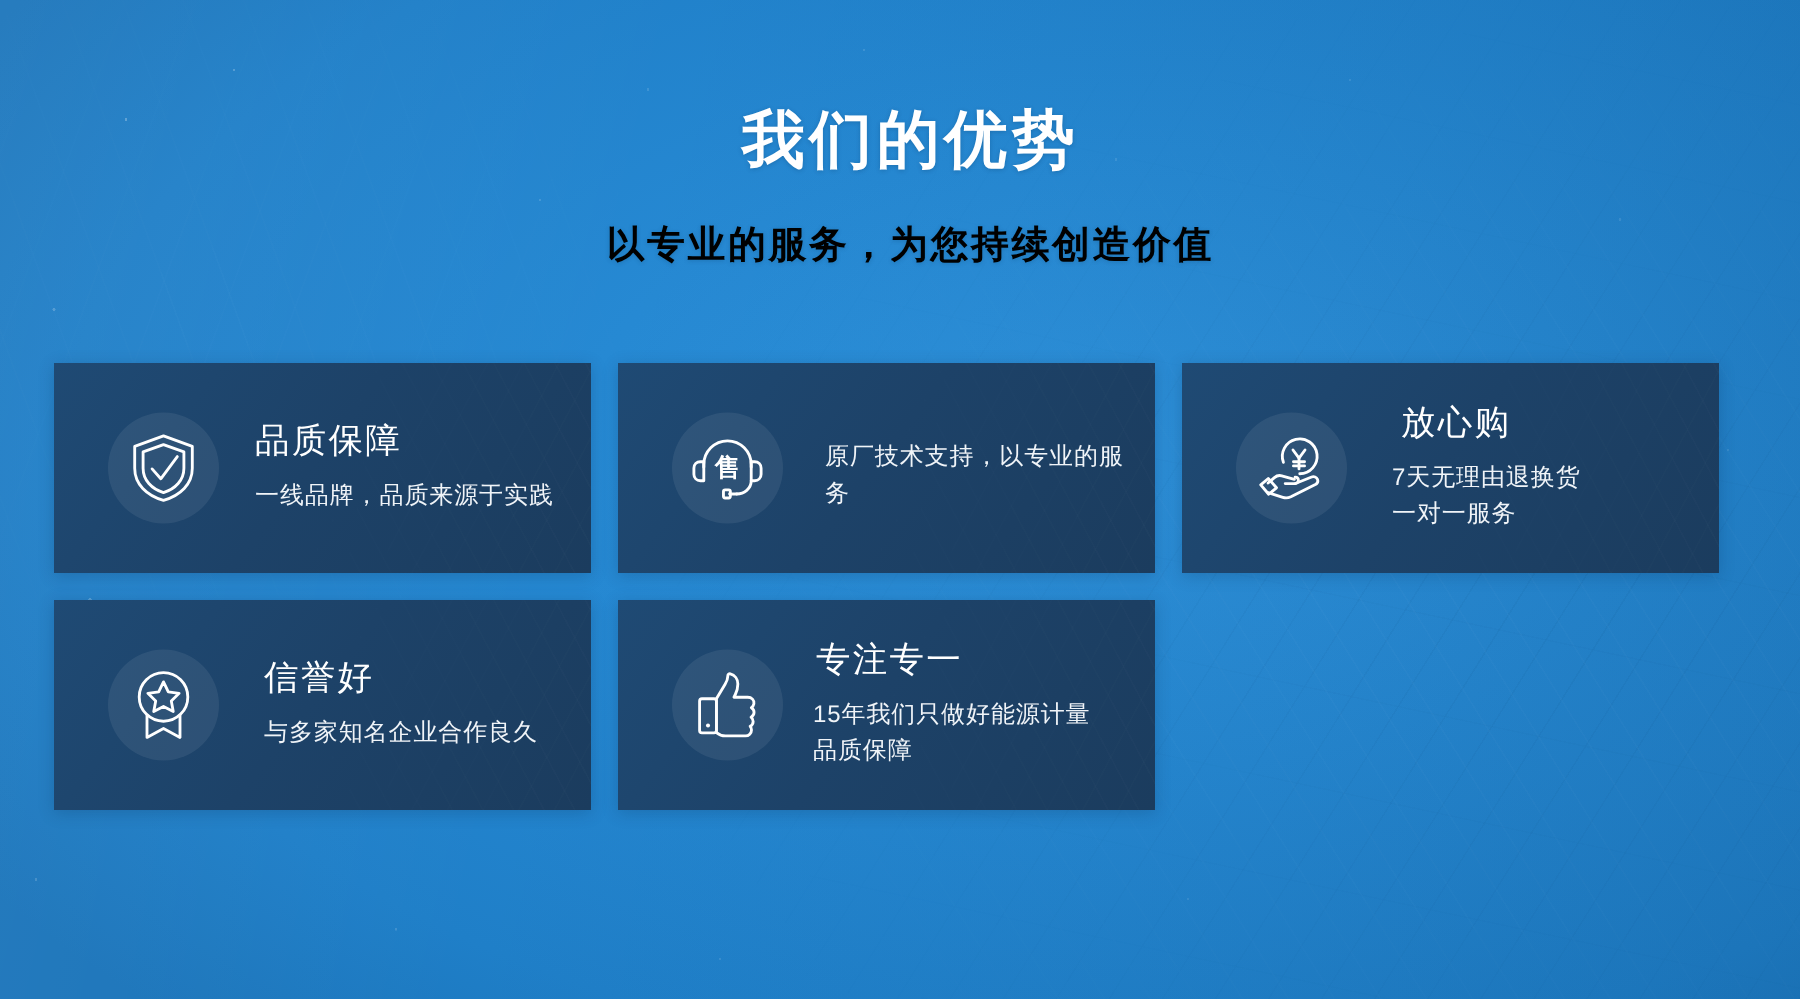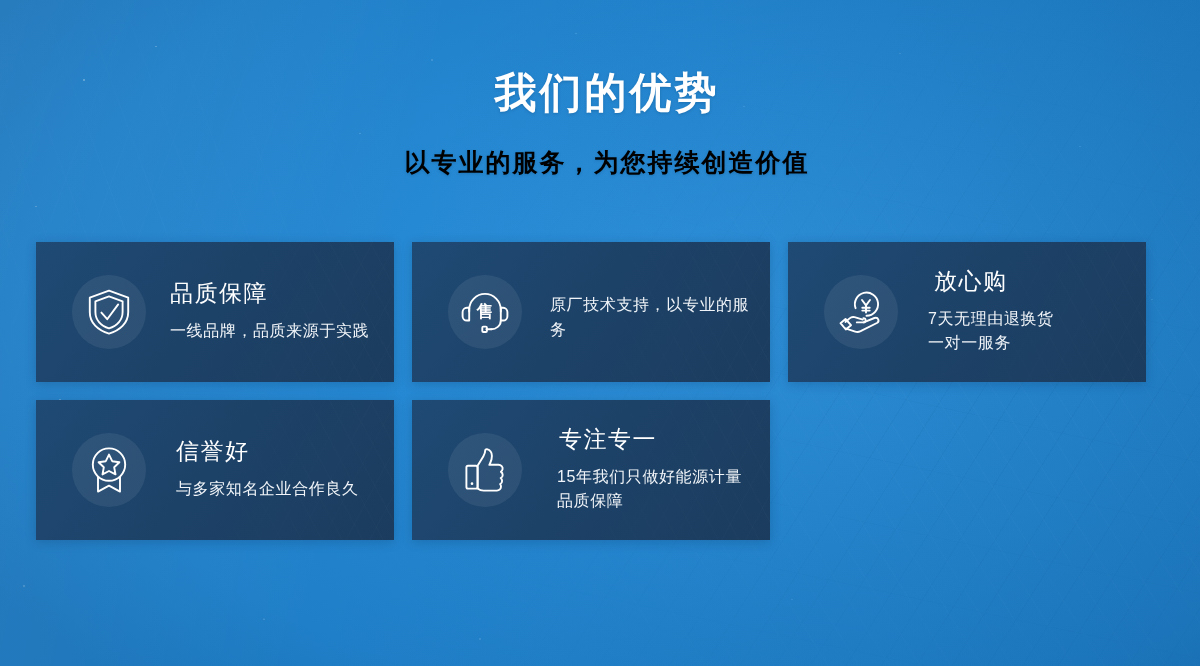--- a/index.html
+++ b/index.html
@@ -180,21 +180,21 @@
     line-height: 1.55;
   }
   .card-desc .line { display: block; }
 
   
   .card--pingzhi .card-text { margin-left: 24px; }
   .card--shouhou .card-text { margin-left: 28px; }
   .card--fangan  .card-text { margin-left: 30px; }
   .card--fangxin .card-text { margin-left: 30px; }
   .card--xinyu   .card-text { margin-left: 30px; }
-  .card--zhuanzhu .card-text { margin-left: 35px; }
+  .card--zhuanzhu .card-text { margin-left: 20px; }
 
   .card--fangxin .card-title { margin-left: 6px; }
   .card--zhuanzhu .card-title { margin-left: 2px; }
 </style>
 </head>
 <body>
 
 <div class="bg-root">
   <div class="bg-mesh"></div>
   <div class="bg-mesh2"></div>

